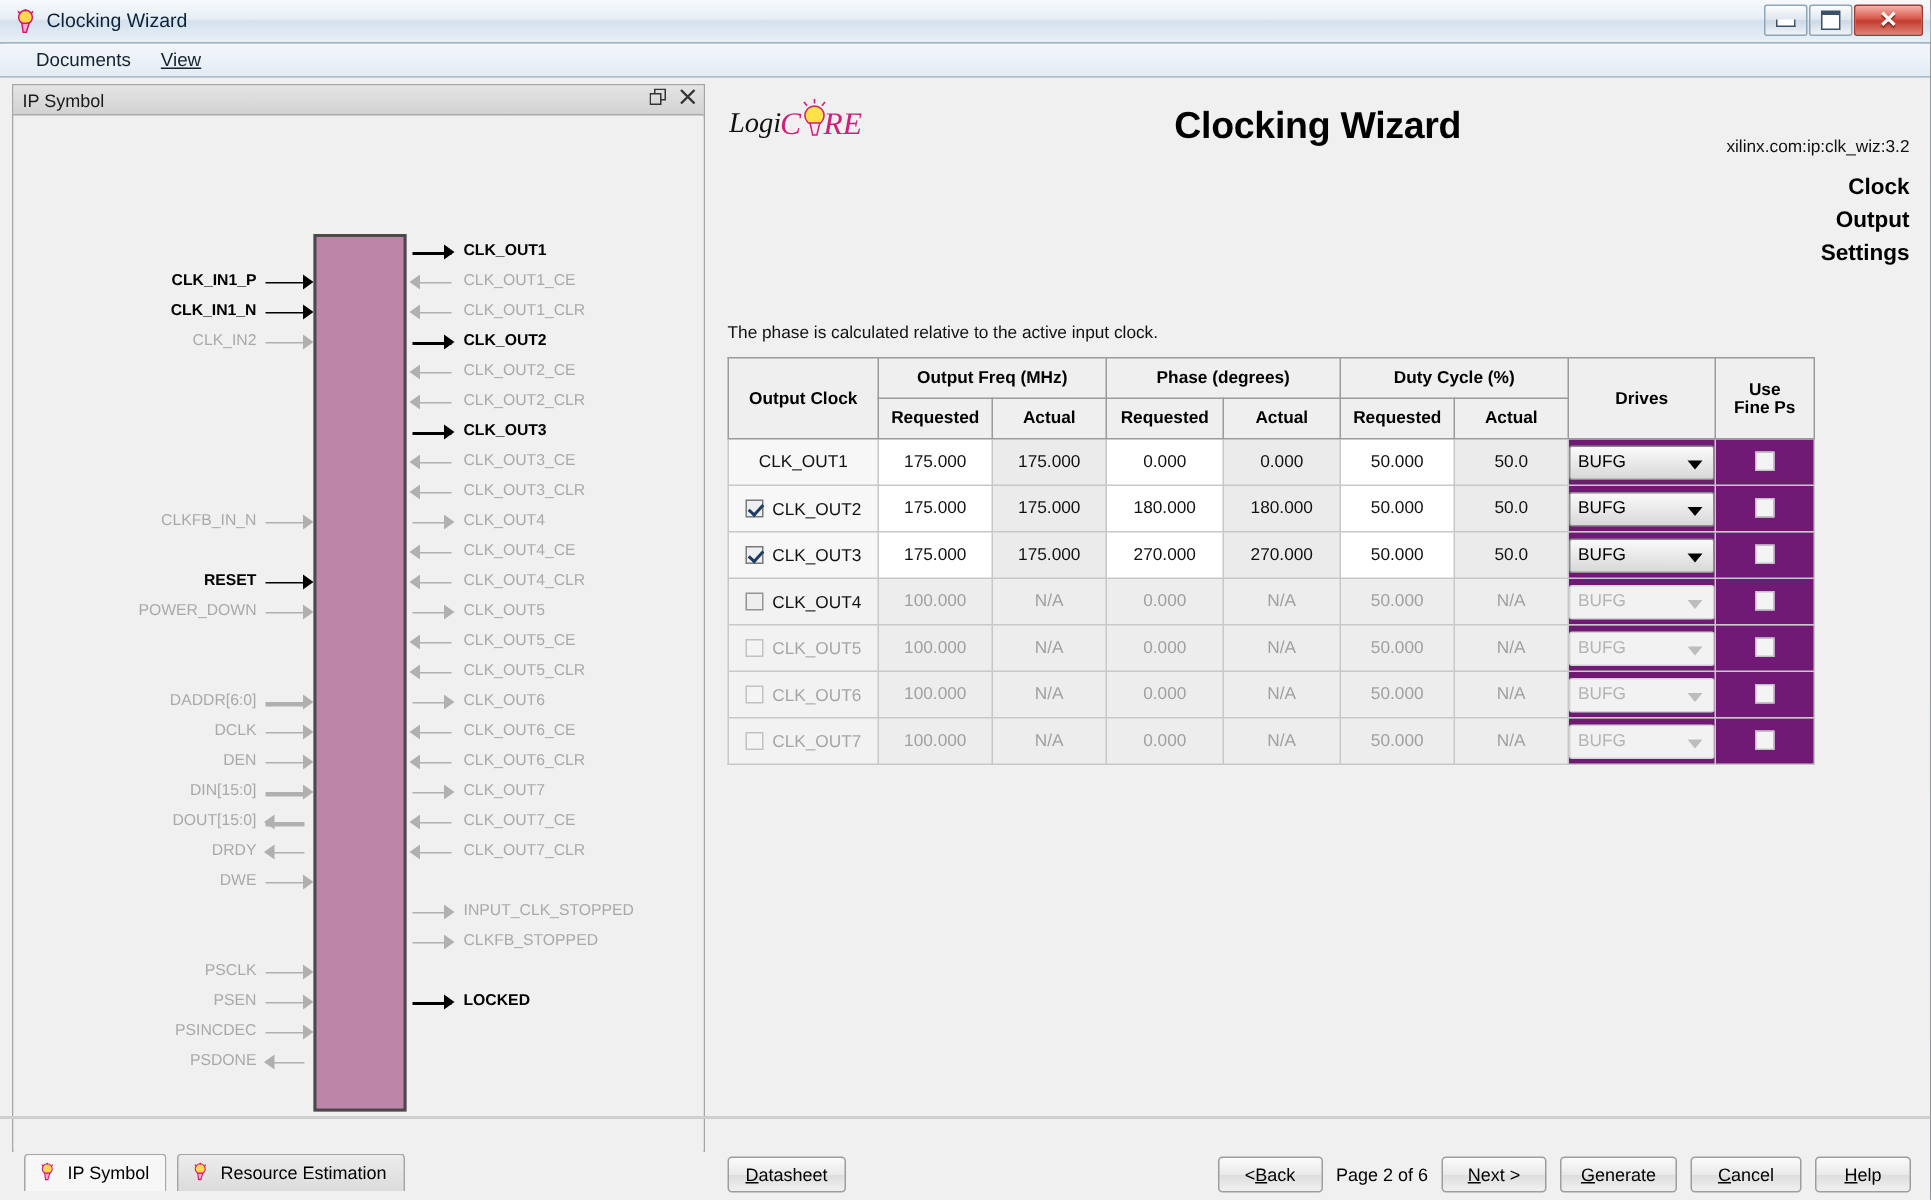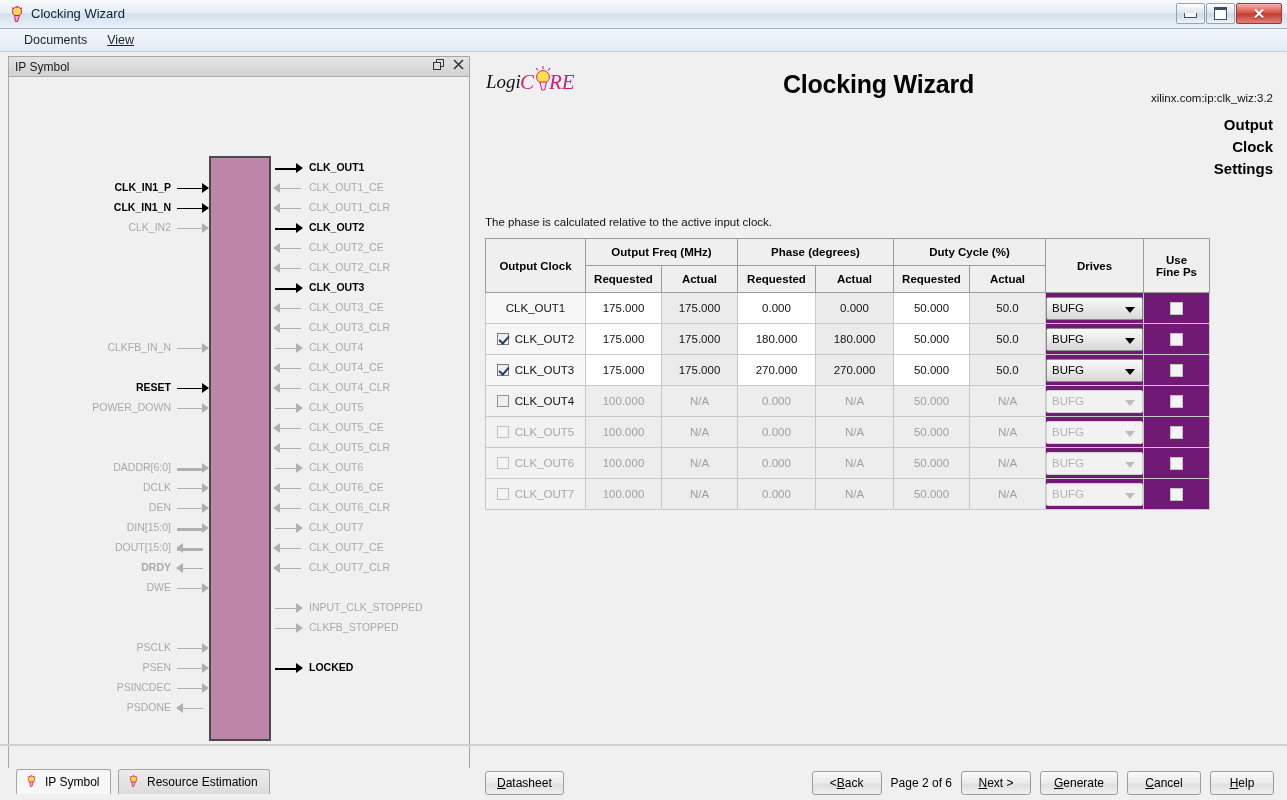--- a/index.html
+++ b/index.html
@@ -242,21 +242,21 @@
                 <span class="lbl" style="right:38px;text-align:right;font-weight:normal">DIN[15:0]</span>
                 <span class="wire" style="right:6px;width:26px;border-top:3px solid #b0b0b0"></span>
                 <span class="arw" style="right:0;border-top:5px solid transparent;border-bottom:5px solid transparent;border-left:7px solid #b0b0b0"></span>
               </div>
               <div class="pin off" style="left: 0px; top: 464px; width: 200px;">
                 <span class="lbl" style="right:38px;text-align:right;font-weight:normal">DOUT[15:0]</span>
                 <span class="wire" style="right:6px;width:26px;border-top:3px solid #b0b0b0"></span>
                 <span class="arw" style="right:26px;border-top:5px solid transparent;border-bottom:5px solid transparent;border-right:7px solid #b0b0b0"></span>
               </div>
               <div class="pin off" style="left: 0px; top: 484px; width: 200px;">
-                <span class="lbl" style="right:38px;text-align:right;font-weight:bold">DRDY</span>
+                <span class="lbl" style="right:38px;text-align:right;font-weight:normal">DRDY</span>
                 <span class="wire" style="right:6px;width:26px;border-top:1.4px solid #b0b0b0"></span>
                 <span class="arw" style="right:26px;border-top:5px solid transparent;border-bottom:5px solid transparent;border-right:7px solid #b0b0b0"></span>
               </div>
               <div class="pin off" style="left: 0px; top: 504px; width: 200px;">
                 <span class="lbl" style="right:38px;text-align:right;font-weight:normal">DWE</span>
                 <span class="wire" style="right:6px;width:26px;border-top:1.4px solid #b0b0b0"></span>
                 <span class="arw" style="right:0;border-top:5px solid transparent;border-bottom:5px solid transparent;border-left:7px solid #b0b0b0"></span>
               </div>
               <div class="pin off" style="left: 0px; top: 564px; width: 200px;">
                 <span class="lbl" style="right:38px;text-align:right;font-weight:normal">PSCLK</span>
@@ -438,22 +438,22 @@
           <path d="M54 18 L60.5 18 L58.6 26 L55.8 26 Z" fill="#fbe7ef" stroke="#cf1f78" stroke-width="1"></path>
           <path d="M57 2 L57 5 M50 4 L52 6.5 M64 4 L62 6.5" stroke="#cf1f78" stroke-width="1.1" fill="none"></path>
           <text x="63" y="25" font-family="Liberation Serif, serif" font-style="italic" font-size="21" fill="#cf1f78">RE</text>
         </svg>
       </div>
 
       <div class="wiz-title">Clocking Wizard</div>
       <div class="ipver">xilinx.com:ip:clk_wiz:3.2</div>
 
       <div class="ocs">
+        <div>Clock</div>
         <div>Output</div>
-        <div>Clock</div>
         <div>Settings</div>
       </div>
 
       <div class="hint">The phase is calculated relative to the active input clock.</div>
 
       <table class="grid">
         <colgroup>
           <col style="width:100px">
             <col style="width:76px">
             <col style="width:76px">

